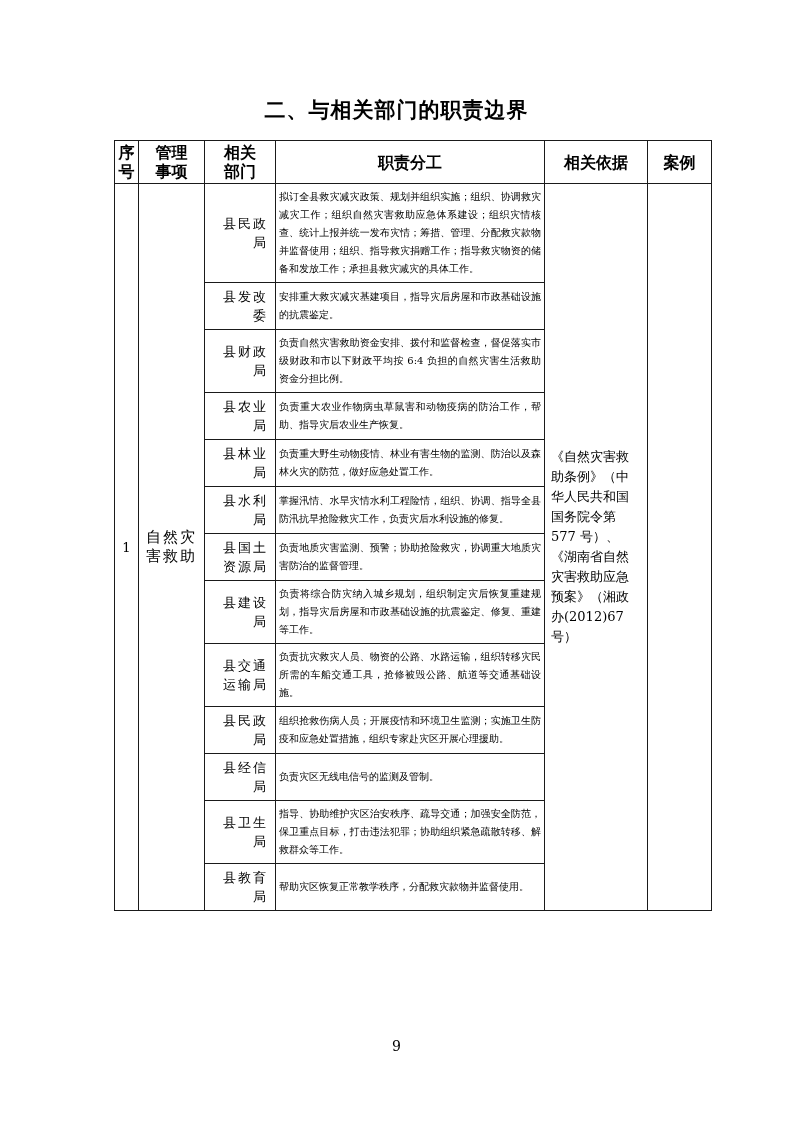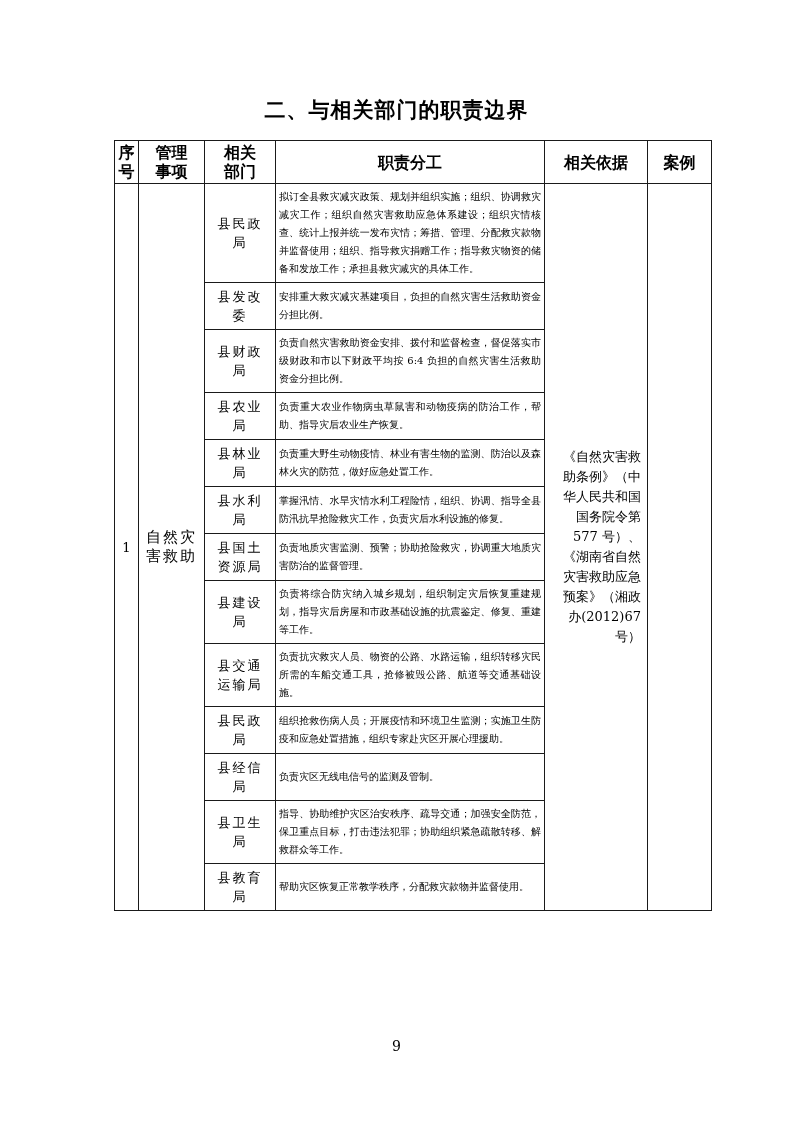--- a/index.html
+++ b/index.html
@@ -54,34 +54,34 @@
     padding: 2px;
   }
   td.cell-category {
     text-align: center;
     font-size: 15px;
     line-height: 19px;
     letter-spacing: 2px;
     padding: 4px 7px;
   }
   td.cell-dept {
-    text-align: center;
+    text-align: right;
     font-size: 13px;
     line-height: 19px;
     letter-spacing: 2px;
     padding: 4px 7px;
   }
   td.cell-duty {
     text-align: justify;
     font-size: 10px;
     line-height: 18px;
     padding: 4px 3px;
   }
   td.cell-basis {
-    text-align: right;
+    text-align: left;
     font-size: 13px;
     line-height: 20px;
     padding: 2px 6px;
   }
   td.cell-case {
     padding: 2px;
   }
   .page-number {
     position: absolute;
     left: 0;
@@ -124,21 +124,21 @@
       <tr>
         <td class="cell-index" rowspan="13">1</td>
         <td class="cell-category" rowspan="13">自然灾害救助</td>
         <td class="cell-dept">县民政局</td>
         <td class="cell-duty">拟订全县救灾减灾政策、规划并组织实施；组织、协调救灾减灾工作；组织自然灾害救助应急体系建设；组织灾情核查、统计上报并统一发布灾情；筹措、管理、分配救灾款物并监督使用；组织、指导救灾捐赠工作；指导救灾物资的储备和发放工作；承担县救灾减灾的具体工作。</td>
         <td class="cell-basis" rowspan="13">《自然灾害救助条例》（中华人民共和国国务院令第 577 号）、《湖南省自然灾害救助应急预案》（湘政办(2012)67 号）</td>
         <td class="cell-case" rowspan="13"></td>
       </tr>
       <tr>
         <td class="cell-dept">县发改委</td>
-        <td class="cell-duty">安排重大救灾减灾基建项目，负担的自然灾害生活救助资金分担比例。</td>
+        <td class="cell-duty">安排重大救灾减灾基建项目，指导灾后房屋和市政基础设施的抗震鉴定。</td>
       </tr>
       <tr>
         <td class="cell-dept">县财政局</td>
         <td class="cell-duty">负责自然灾害救助资金安排、拨付和监督检查，督促落实市级财政和市以下财政平均按 6:4 负担的自然灾害生活救助资金分担比例。</td>
       </tr>
       <tr>
         <td class="cell-dept">县农业局</td>
         <td class="cell-duty">负责重大农业作物病虫草鼠害和动物疫病的防治工作，帮助、指导灾后农业生产恢复。</td>
       </tr>
       <tr>

